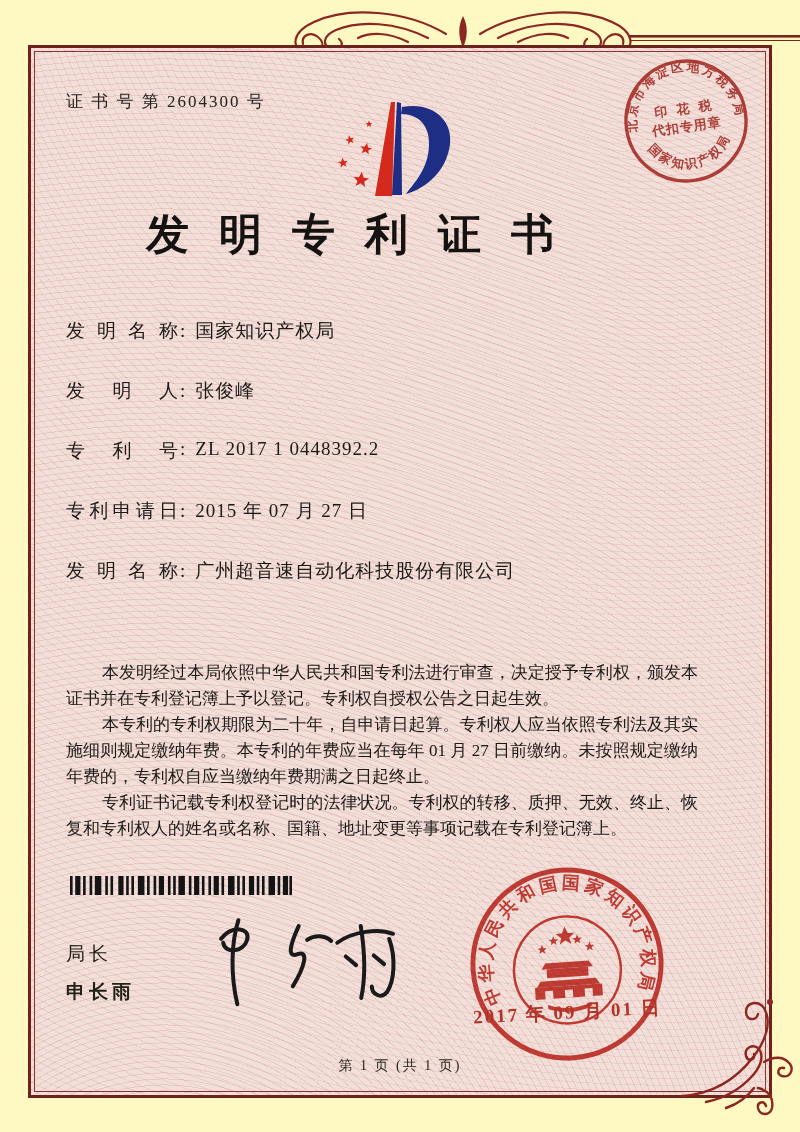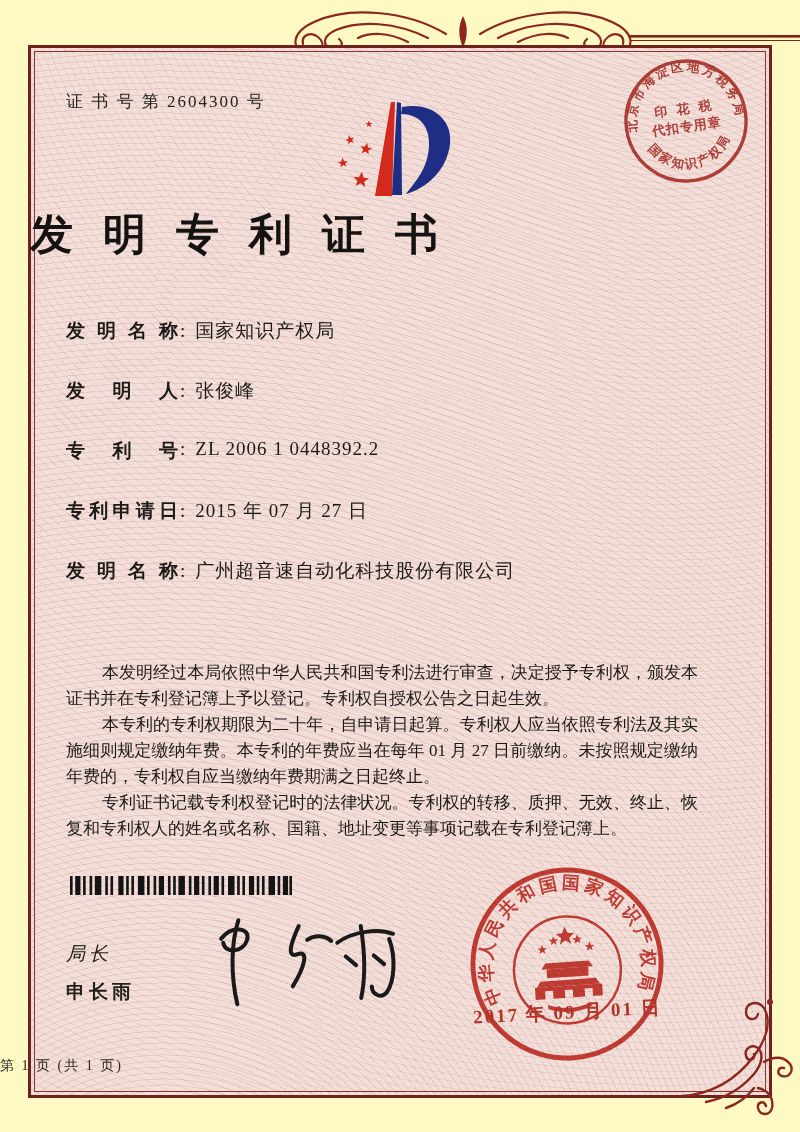--- a/index.html
+++ b/index.html
@@ -12,46 +12,46 @@
     background-color:#f3dfda;
     background-image:
       repeating-radial-gradient(circle at 18% 118%, rgba(190,112,102,0.20) 0 1px, rgba(0,0,0,0) 1px 6px),
       repeating-radial-gradient(circle at 86% -22%, rgba(190,112,102,0.15) 0 1px, rgba(0,0,0,0) 1px 7px);
   }
   .cert-frame-inner { position:absolute; inset:3px; border:1px solid #8a342c; }
 
   .cert-no { position:absolute; left:66px; top:90px; font-size:17px; letter-spacing:2px; color:#24211f; }
 
   .title {
-    position:absolute; left:0; top:206px; width:700px; 
+    position:absolute; left:0; top:206px; width:700px; text-align:center;
     font-size:43px; font-weight:700; letter-spacing:30px; padding-left:30px; color:#151311;
   }
 
   .fields { position:absolute; left:66px; top:318px; width:640px; }
   .field { height:60px; font-size:19px; color:#1d1a18; white-space:nowrap; }
-  .flabel { display:inline-block; width:112px; text-align:justify; text-align-last:justify; vertical-align:top;font-weight:bold; }
+  .flabel { display:inline-block; width:112px; text-align:justify; text-align-last:justify; vertical-align:top; }
   .colon  { display:inline-block; margin:0 10px 0 2px; }
   .fvalue { letter-spacing:1px; }
 
   .body-text { position:absolute; left:66px; top:660px; width:632px; font-size:17px; line-height:26px; color:#1c1917; text-align:justify; }
   .body-text p { text-indent:36px; }
 
   .barcode { position:absolute; left:70px; top:876px; width:222px; height:19px; }
 
-  .signer-title { position:absolute; left:66px; top:941px; font-size:19px; letter-spacing:4px; color:#232019;font-style:italic; }
+  .signer-title { position:absolute; left:66px; top:941px; font-size:19px; letter-spacing:4px; color:#232019; }
   .signer-name  { position:absolute; left:66px; top:979px; font-size:19px; letter-spacing:4px; color:#232019;font-weight:bold; }
   .signature-svg { position:absolute; left:196px; top:908px; width:212px; height:112px; transform:rotate(-2deg); }
 
   .tax-stamp { position:absolute; left:620px; top:55px; width:132px; height:132px; transform:rotate(-8deg); mix-blend-mode:multiply; opacity:.92; }
   .logo-svg  { position:absolute; left:332px; top:88px; width:138px; height:126px; }
 
   .big-seal { position:absolute; left:468px; top:865px; width:198px; height:198px; transform:rotate(-4deg); mix-blend-mode:multiply; opacity:.93; }
   .seal-date { position:absolute; left:473px; top:1000px; width:170px; font-size:19px; font-weight:700; letter-spacing:2px; color:#b23327; transform:rotate(-3deg); white-space:nowrap; }
 
-  .footer { position:absolute; left:0; top:1057px; width:800px; font-size:14px; letter-spacing:2px; color:#2a2520;font-family:Liberation Serif, serif; }
+  .footer { position:absolute; left:0; top:1057px; width:800px; text-align:center; font-size:14px; letter-spacing:2px; color:#2a2520;font-family:Liberation Serif, serif; }
 
   .flourish-top { position:absolute; left:278px; top:2px; width:522px; height:58px; }
   .flourish-br  { position:absolute; left:678px; top:998px; width:120px; height:124px; }
 </style>
 </head>
 <body>
 
 <div class="page">
 
   <svg class="flourish-top" viewBox="0 0 522 58">
@@ -112,21 +112,21 @@
   <div class="title">发明专利证书</div>
 
   <div class="fields">
     <div class="field">
       <span class="flabel">发明名称</span><span class="colon">:</span><span class="fvalue">国家知识产权局</span>
     </div>
     <div class="field">
       <span class="flabel">发明人</span><span class="colon">:</span><span class="fvalue">张俊峰</span>
     </div>
     <div class="field">
-      <span class="flabel">专利号</span><span class="colon">:</span><span class="fvalue">ZL 2006 1 0448392.2</span>
+      <span class="flabel">专利号</span><span class="colon">:</span><span class="fvalue">ZL 2017 1 0448392.2</span>
     </div>
     <div class="field">
       <span class="flabel">专利申请日</span><span class="colon">:</span><span class="fvalue">2015 年 07 月 27 日</span>
     </div>
     <div class="field">
       <span class="flabel">发明名称</span><span class="colon">:</span><span class="fvalue">广州超音速自动化科技股份有限公司</span>
     </div>
   </div>
 
   <div class="body-text">

